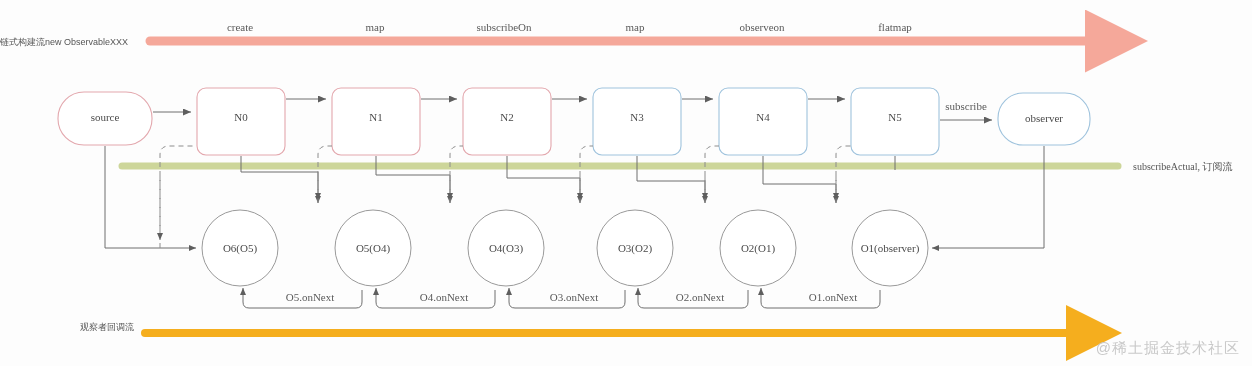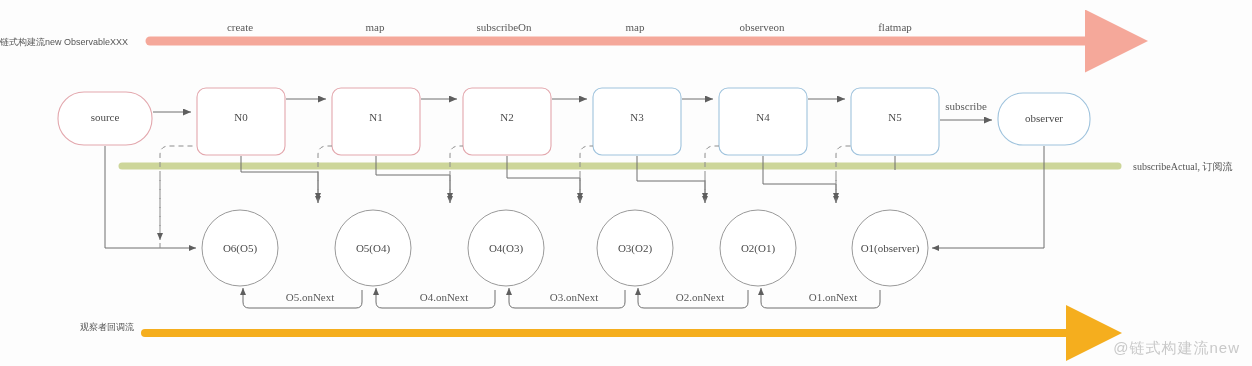--- a/index.html
+++ b/index.html
@@ -168,14 +168,14 @@
       <path class="ln" d="M880,290 L880,302 Q880,308 874,308 L767,308 Q761,308 761,302 L761,288" marker-end="url(#arrow)"></path>
 
       <text class="lbl" x="310" y="301" text-anchor="middle">O5.onNext</text>
       <text class="lbl" x="444" y="301" text-anchor="middle">O4.onNext</text>
       <text class="lbl" x="574" y="301" text-anchor="middle">O3.onNext</text>
       <text class="lbl" x="700" y="301" text-anchor="middle">O2.onNext</text>
       <text class="lbl" x="833" y="301" text-anchor="middle">O1.onNext</text>
     </g>
   </svg>
 
-  <div class="wm">@链式构建流new</div>
+  <div class="wm">@稀土掘金技术社区</div>
 </div>
 
 </body></html>

